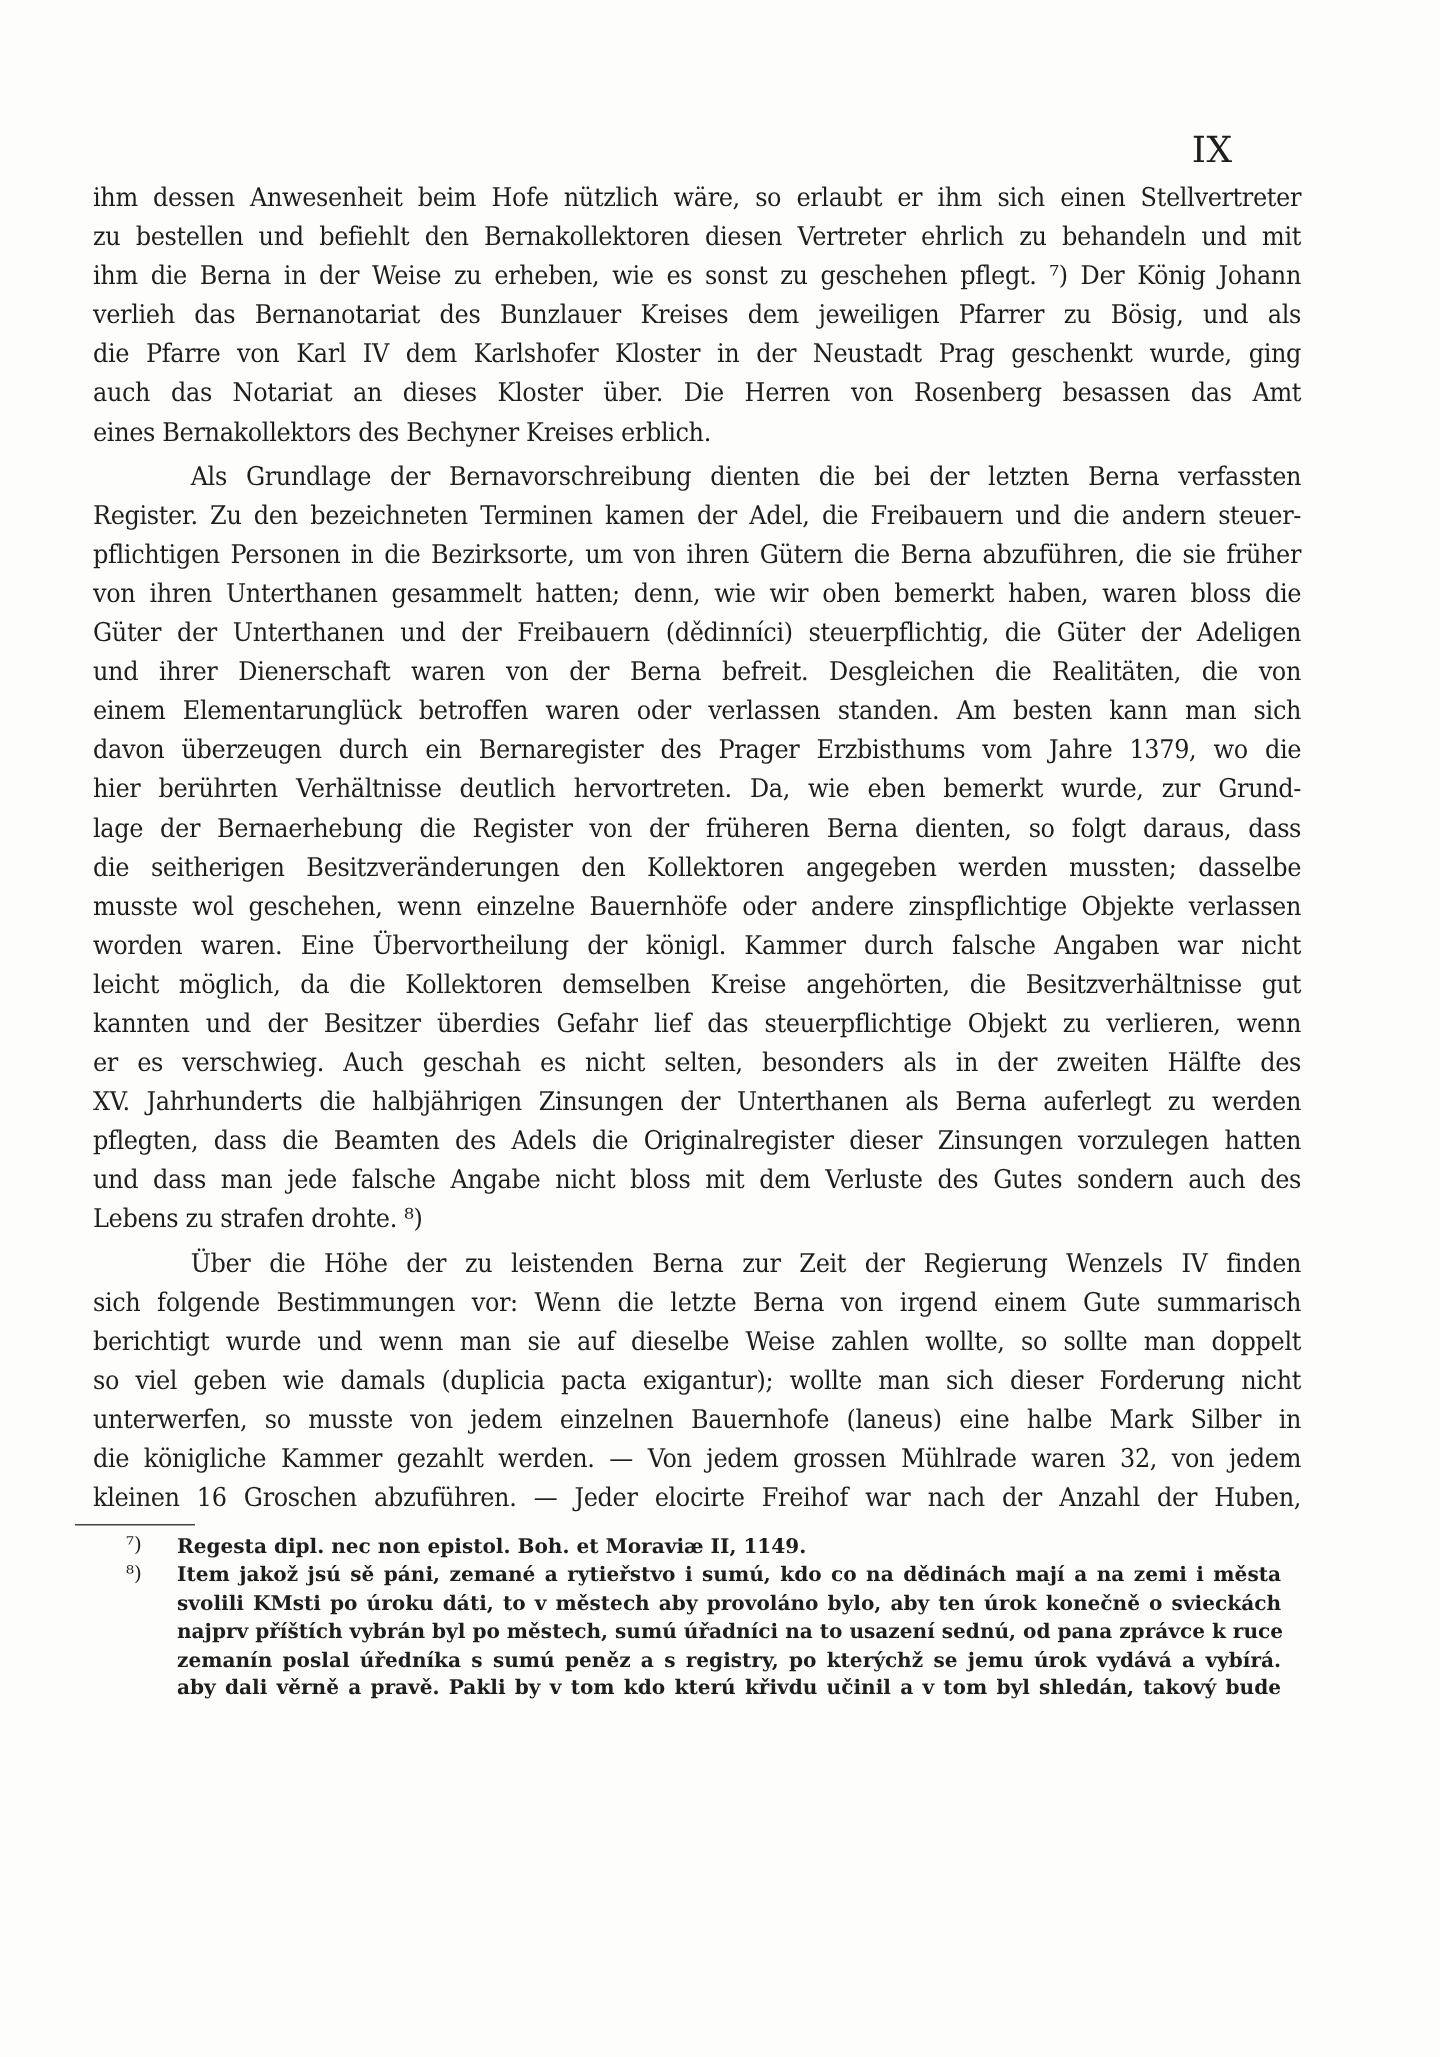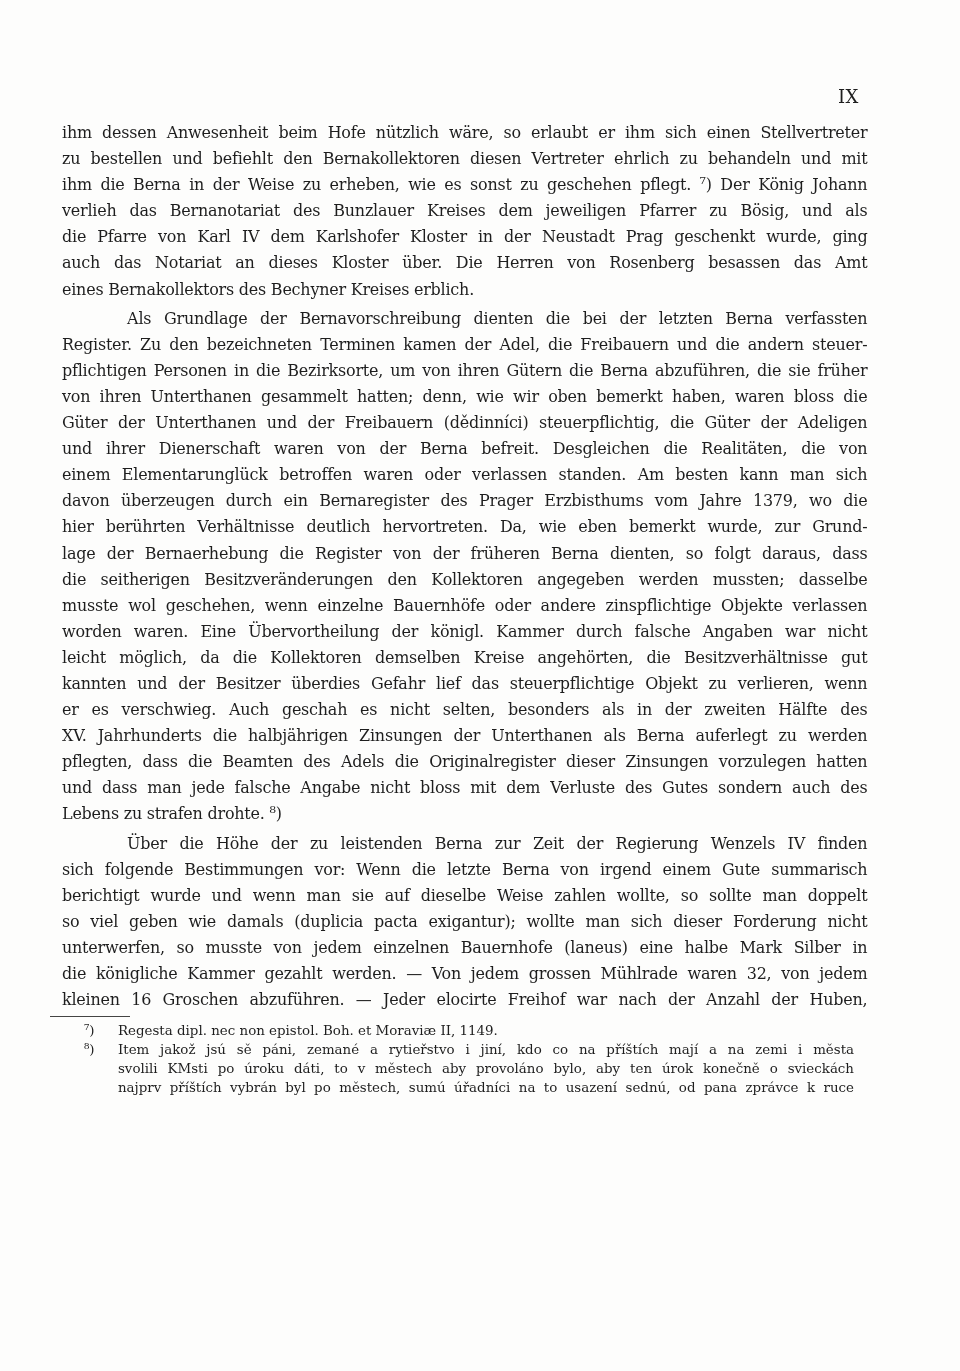--- a/index.html
+++ b/index.html
@@ -7,25 +7,25 @@
     width: 960px;
     height: 1371px;
     background: #fdfdfc;
     position: relative;
     overflow: hidden;
     font-family: "DejaVu Serif", "Liberation Serif", serif;
     color: #1e1e1e;
   }
   .page-number {
     position: absolute;
-    left: 838px;
+    left: 792px;
     top: 86px;
     width: 30px;
-    text-align: left;
-    font-size: 18px;
+    text-align: right;
+    font-size: 24px;
     letter-spacing: 0.5px;
   }
   .body-text {
     position: absolute;
     left: 62px;
     top: 119px;
     width: 805px;
   }
   .line {
     display: block;
@@ -64,20 +64,21 @@
     line-height: 18.9px;
     white-space: nowrap;
   }
   .fn-line {
     display: block;
     height: 18.9px;
     text-align: justify;
     text-align-last: justify;
     width: 736px;
     padding-left: 34px;
+    font-weight: bold;
   }
   .fn-line.last { text-align-last: left; }
   .fn-marker {
     position: absolute;
     left: 0;
     top: 0;
   }
 </style>
 </head>
 <body>
@@ -134,17 +135,19 @@
 
 <div class="footnote-rule"></div>
 
 <div class="footnotes">
   <div class="fn">
     <span class="fn-marker">⁷)</span>
     <span class="fn-line last">Regesta dipl. nec non epistol. Boh. et Moraviæ II, 1149.</span>
   </div>
   <div class="fn">
     <span class="fn-marker">⁸)</span>
-    <span class="fn-line">Item jakož jsú sě páni, zemané a rytieřstvo i jiní, kdo co na příštích mají a na zemi i města</span>
+    <span class="fn-line">Item jakož jsú sě páni, zemané a rytieřstvo i sumú, kdo co na dědinách mají a na zemi i města</span>
     <span class="fn-line">svolili KMsti po úroku dáti, to v městech aby provoláno bylo, aby ten úrok konečně o svieckách</span>
     <span class="fn-line">najprv příštích vybrán byl po městech, sumú úřadníci na to usazení sednú, od pana zprávce k ruce</span>
+    <span class="fn-line">zemanín poslal úředníka s sumú peněz a s registry, po kterýchž se jemu úrok vydává a vybírá.</span>
+    <span class="fn-line">aby dali věrně a pravě. Pakli by v tom kdo kterú křivdu učinil a v tom byl shledán, takový bude</span>
   </div>
 </div>
 
 </body></html>

